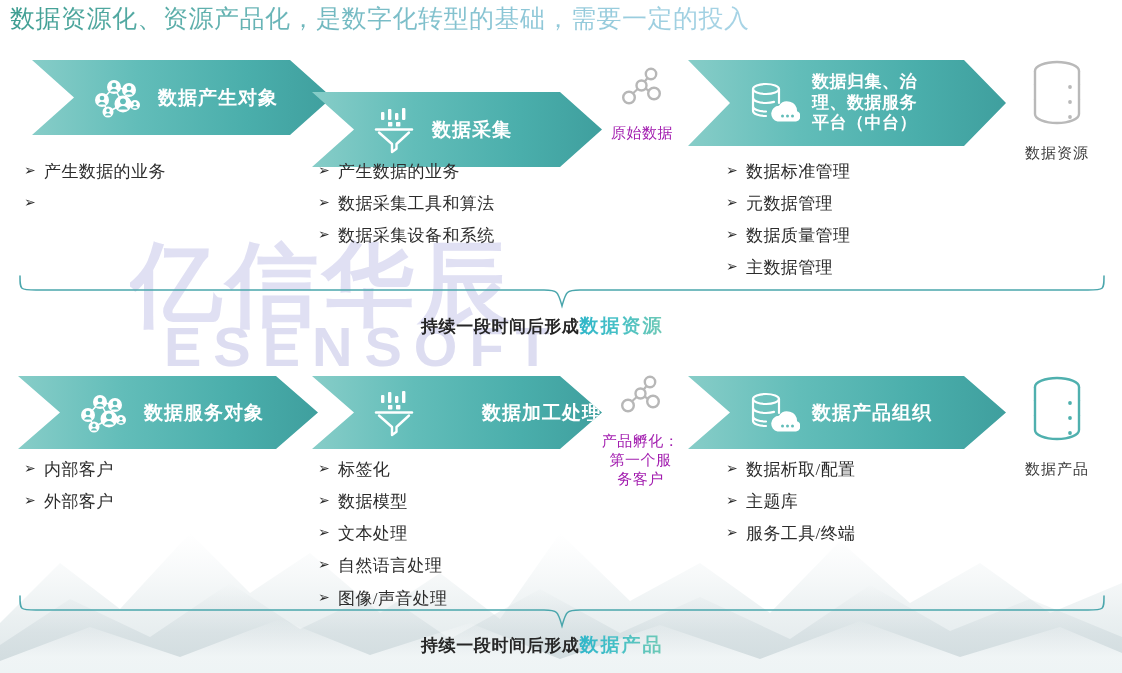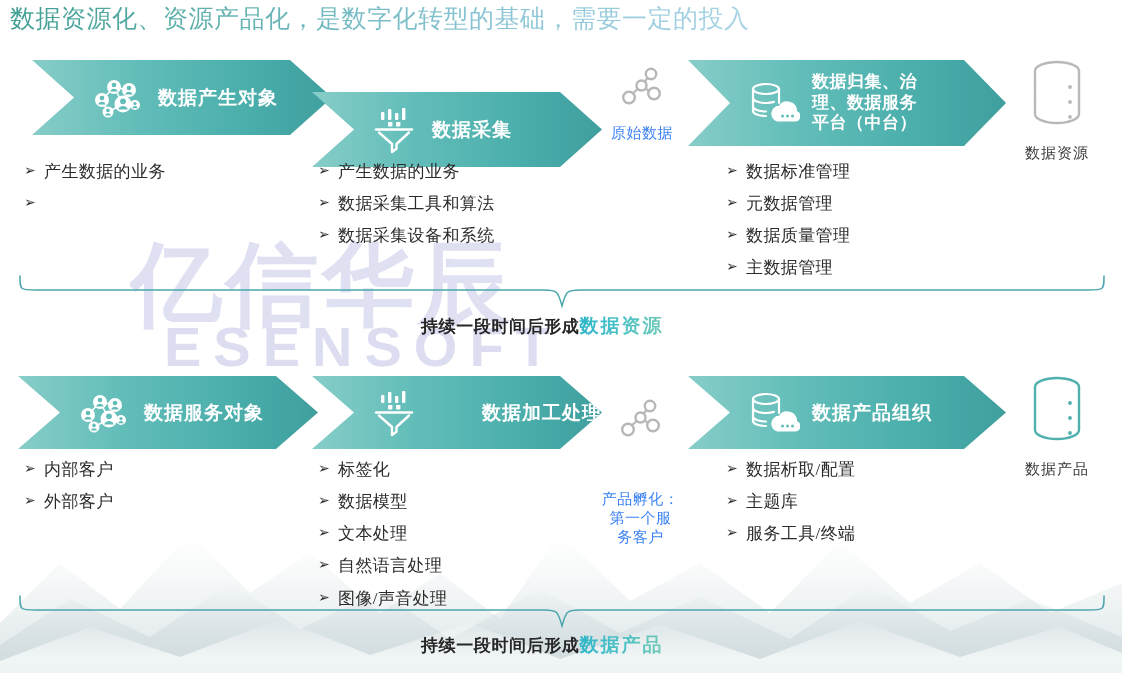--- a/index.html
+++ b/index.html
@@ -76,21 +76,21 @@
   
   .connector {
     position: absolute;
     display: flex;
     flex-direction: column;
     align-items: center;
   }
   .connector-label {
     margin-top: 2px;
     font-size: 15px;
-    color: #3b82f6;
+    color: #a21caf;
     text-align: center;
     line-height: 1.28;
     white-space: pre-line;
     letter-spacing: .5px;
   }
 
   
   .endpoint {
     position: absolute;
     display: flex;
@@ -414,21 +414,21 @@
         </g>
         <g stroke="#ffffff" stroke-width="2.4" fill="none" stroke-linejoin="round" stroke-linecap="round">
           <path d="M8 25.5 H44"></path>
           <path d="M11 28.5 L24 40 L24 48 L28.5 44.8 L28.5 40 L41 28.5"></path>
         </g>
       </svg>
     </span>
     <span class="chev-label">数据加工处理</span>
   </div>
 
-  <div class="connector" style="left:588px; top:394px; width:105px;gap:34px;">
+  <div class="connector" style="left:588px; top:370px; width:105px;">
     <span>
       <svg width="56" height="56" viewBox="0 0 56 56">
         <g stroke="#b7b7b7" stroke-width="2.2" fill="none">
           <line x1="16" y1="34" x2="27" y2="24"></line>
           <line x1="27" y1="24" x2="39" y2="31"></line>
           <line x1="27" y1="24" x2="36" y2="13"></line>
         </g>
         <g fill="#ffffff" stroke="#b7b7b7" stroke-width="2.4">
           <circle cx="15" cy="35.5" r="5.8"></circle>
           <circle cx="27.5" cy="23.5" r="5"></circle>

